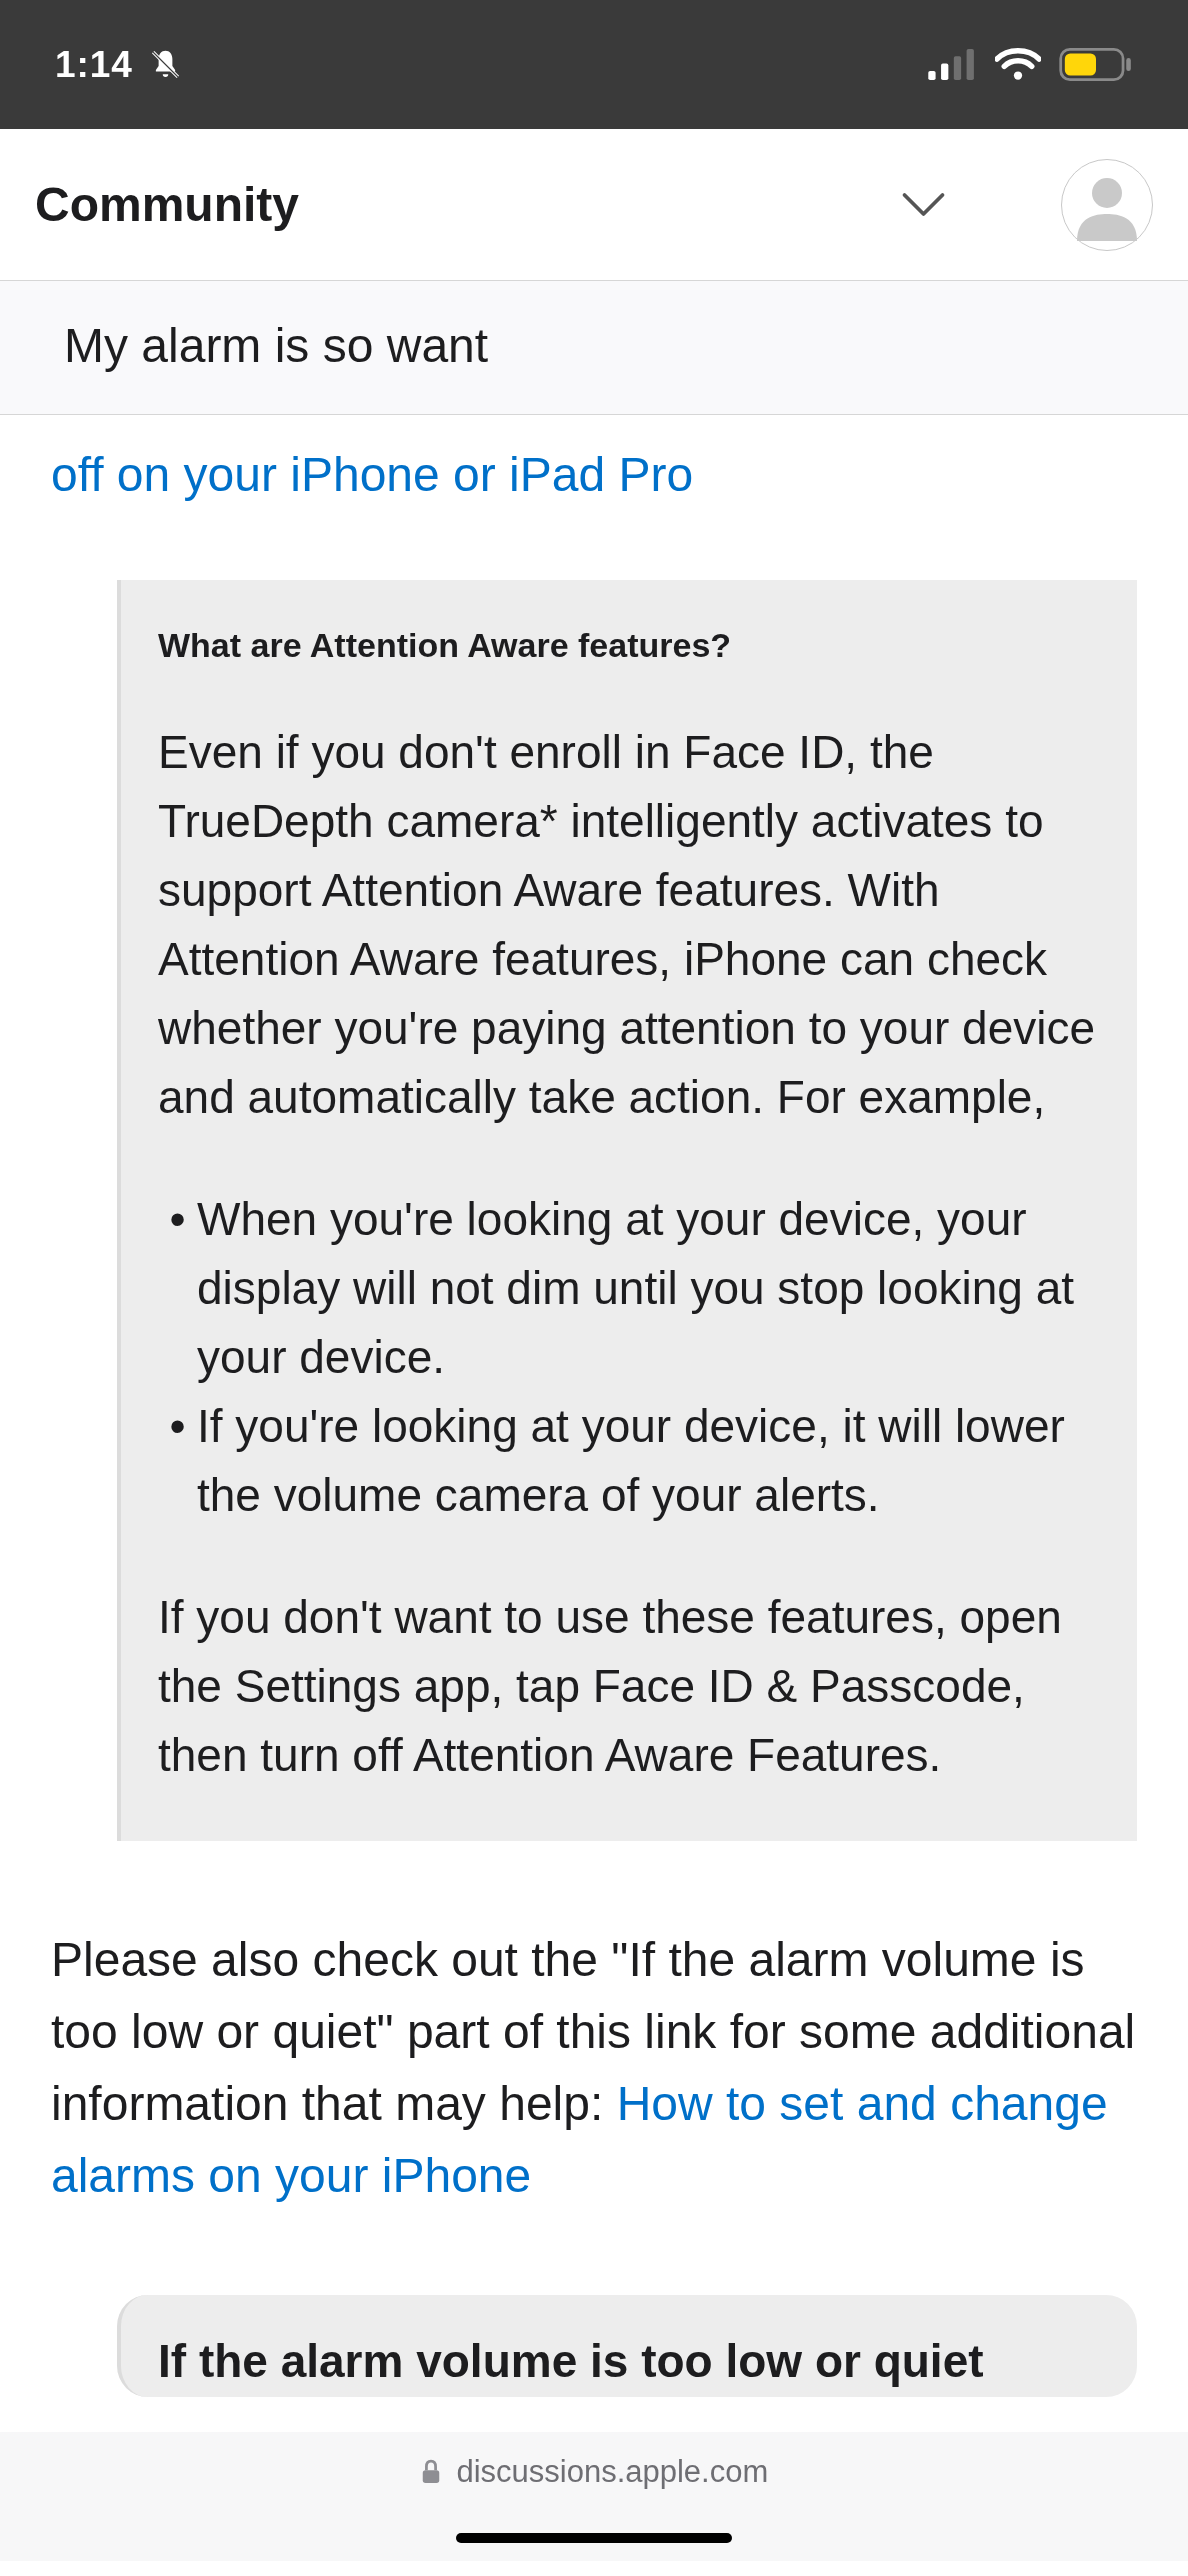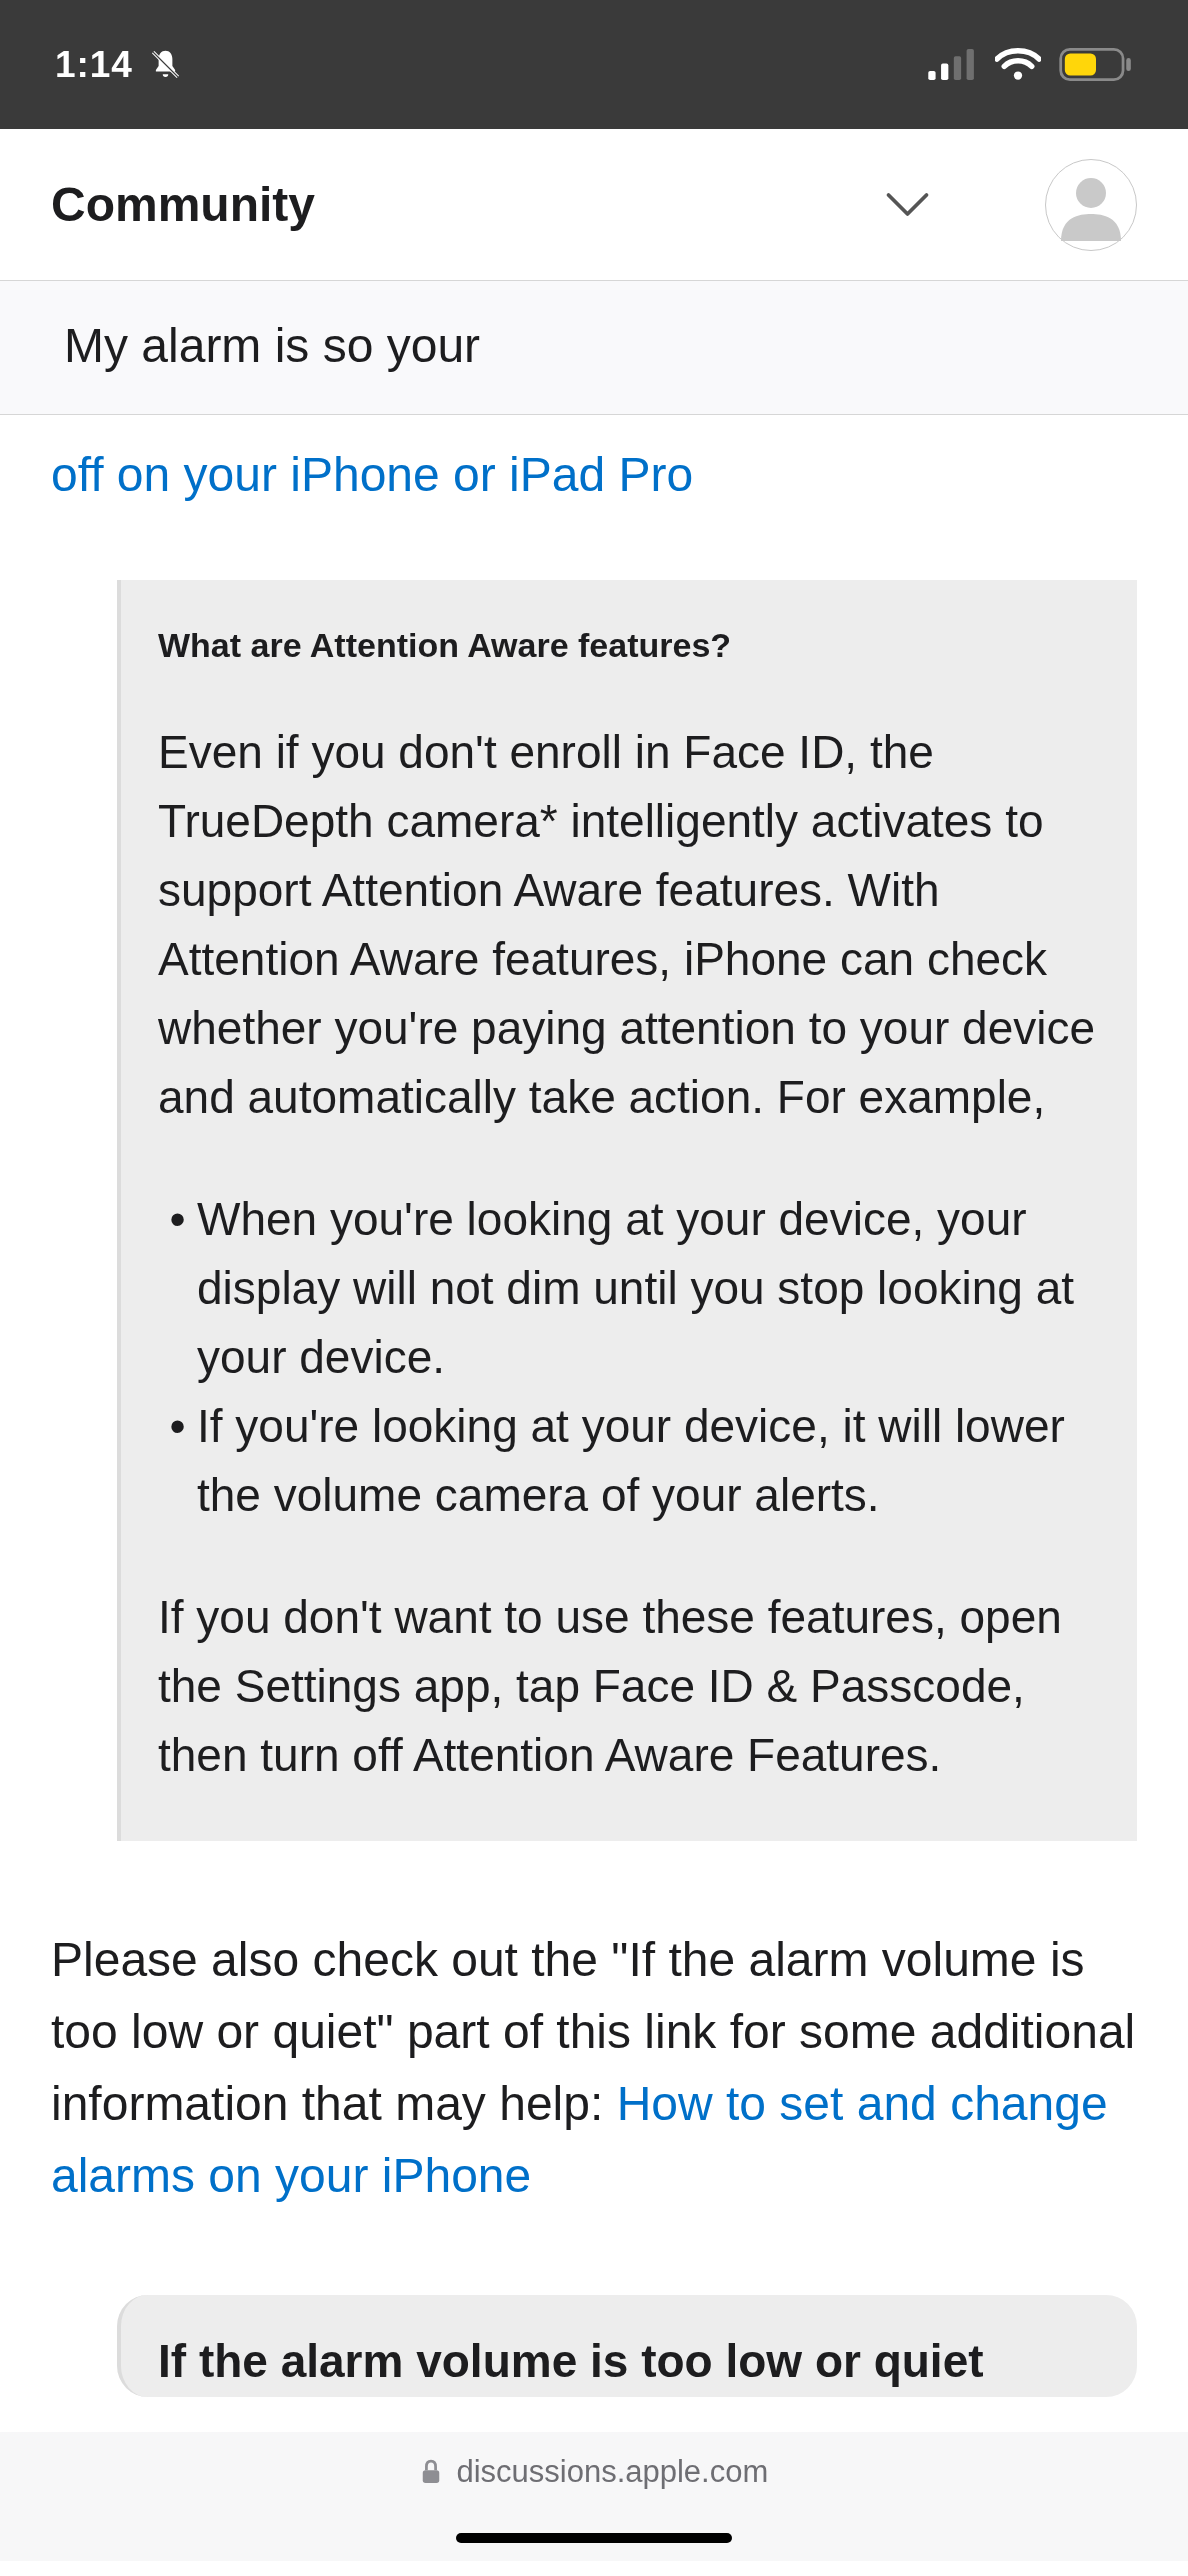--- a/index.html
+++ b/index.html
@@ -1,21 +1,21 @@
 <!DOCTYPE html>
 <html style="font-size:14.7px"><head>
   <meta charset="utf-8">
   <style>
     * { margin: 0; padding: 0; box-sizing: border-box; }
     html, body { width: 1188px; height: 2576px; font-family: -apple-system, "Helvetica Neue", Helvetica, Arial, sans-serif; background: #ffffff; color: #111; }
     .status-bar { height: 129px; background: #3a3a3a; display: flex; align-items: center; justify-content: space-between; padding: 0 55px; color: #fff; }
     .status-left { display: flex; align-items: center; gap: 16.6px; }
     .status-time { font-size: 37px; font-weight: 700; letter-spacing: 0.9px; }
     .status-right { display: flex; align-items: center; gap: 18.4px; }
-    .nav-bar { height: 152px; background: #fff; border-bottom: 0.9px solid #d6d6d6; display: flex; align-items: center; padding: 0 51px; }
+    .nav-bar { height: 152px; background: #fff; border-bottom: 0.9px solid #d6d6d6; display: flex; align-items: center; padding: 0 35px; }
     .nav-title { font-size: 48px; font-weight: 700; color: #1d1d1f; flex: 1 0 auto; }
     .nav-right { display: flex; align-items: center; gap: 101px; }
     .nav-chevron { width: 74px; height: 74px; display: flex; align-items: center; justify-content: center; }
     .avatar { width: 92px; height: 92px; border-radius: 50%; border: 1.8px solid #c8c8c8; display: flex; align-items: center; justify-content: center; background: #fff; }
     .thread-title-bar { background: #f9f9fb; border-bottom: 0.9px solid #d6d6d6; padding: 37px 55px 41px 64px; }
     .thread-title { font-size: 48px; color: #1d1d1f; }
     .content { padding: 28px 51px 4px 51px; }
     .cut-link { color: #0070c9; font-size: 48px; line-height: 1.35; }
     .quote-block { margin: 72px 0 0 66px; border-left: 4.6px solid #dcdcdc; background: #ededed; padding: 46px 37px 51px 37px; }
     .quote-heading { font-size: 34px; font-weight: 700; color: #1d1d1f; margin-bottom: 53px; }
@@ -86,21 +86,21 @@
     <span class="avatar">
       <svg width="72" height="72" viewBox="0 0 24 24" fill="#c9c9c9">
         <circle cx="12" cy="8" r="5"></circle>
         <path d="M2 24 C2 16 8 15 12 15 C16 15 22 16 22 24 Z"></path>
       </svg>
     </span>
   </div>
 </div>
 
 <div class="thread-title-bar">
-  <span class="thread-title">My alarm is so your</span>
+  <span class="thread-title">My alarm is so want</span>
 </div>
 
 <div class="content-wrapper">
   <div class="content">
     <a class="cut-link">off on your iPhone or iPad Pro</a>
 
     <div class="quote-block">
       <div class="quote-heading">What are Attention Aware features?</div>
       <div class="quote-para">Even if you don't enroll in Face ID, the TrueDepth camera* intelligently activates to support Attention Aware features. With Attention Aware features, iPhone can check whether you're paying attention to your device and automatically take action. For example,</div>
       <div class="quote-list">

